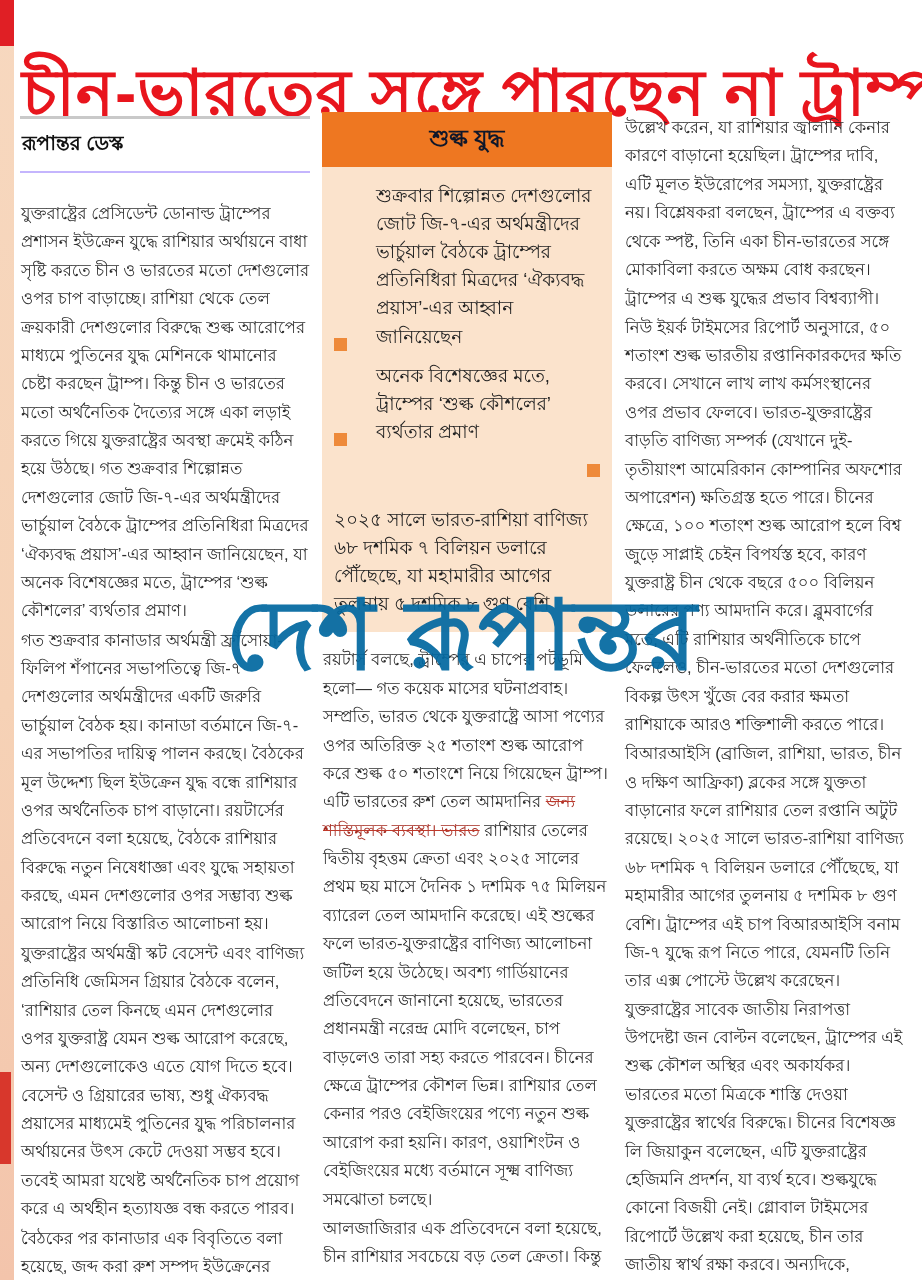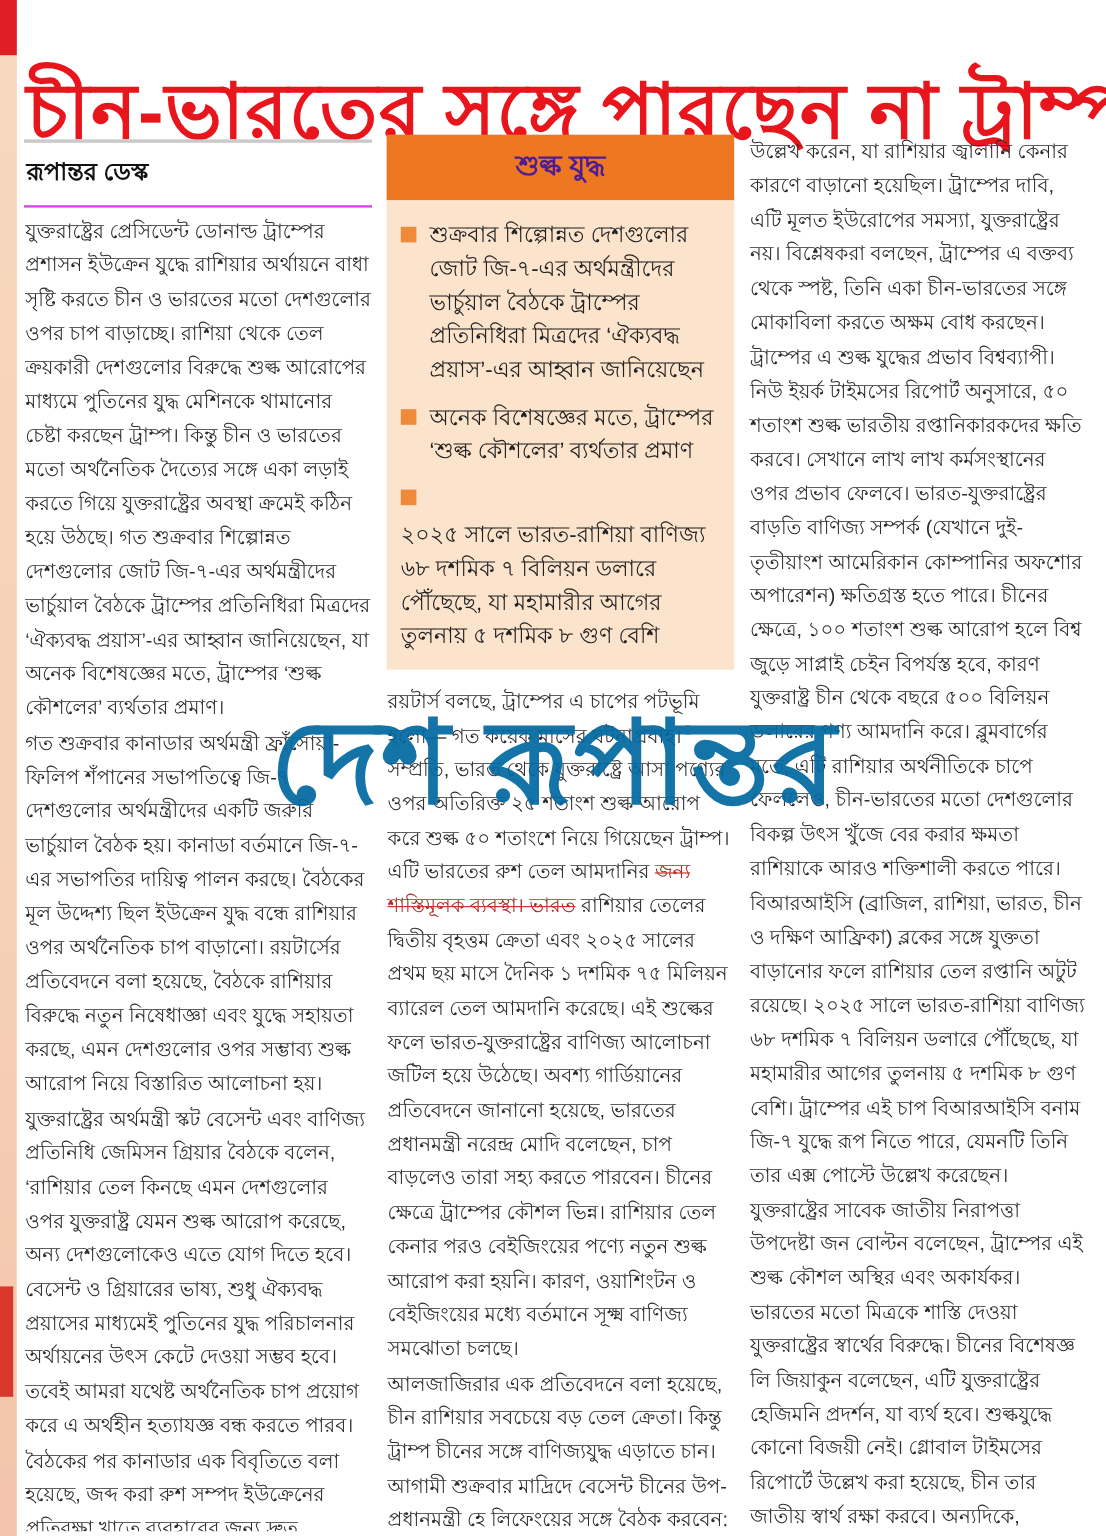--- a/index.html
+++ b/index.html
@@ -19,29 +19,29 @@
 
   
   .col{position:absolute;top:112px;height:1160px;overflow:hidden;z-index:1;}
   .col-left{left:20px;width:290px;top:116px;}
   .col-mid{left:322px;width:290px;}
   .col-right{left:624px;width:284px;}
 
   .para{margin:1px;font-size:16.5px;line-height:1.72;color:#2d2d2d;text-align:left;}
 
   
-  .byline{border-top:3px solid #c9c9c9;border-bottom:2px solid #d946ef;
-    padding:9px 2px 10px 2px;margin-bottom:6px;font-size:20px;font-weight:bold;color:#111;}
+  .byline{border-top:3px solid #c9c9c9;border-bottom:2px solid #c4b5fd;
+    padding:9px 2px 10px 2px;margin-bottom:26px;font-size:20px;font-weight:bold;color:#111;}
 
   
   .infobox{margin-bottom:13px;}
-  .infobox-header{background:#ee7721;color:#4c1d95;text-align:center;
+  .infobox-header{background:#ee7721;color:#0f172a;text-align:center;
     font-size:23px;font-weight:bold;padding:8px 0;}
   .infobox-body{background:#fbe3cc;padding:15px 12px 14px 12px;}
-  .bullet-item{display:flex;gap:11px;margin-bottom:11px;}
+  .bullet-item{display:flex;gap:29px;margin-bottom:11px;align-items:flex-end;}
   .bullet-item:last-child{margin-bottom:0;flex-direction:column;}
   .bullet-sq{width:13px;height:13px;background:#ee8a3a;margin-top:7px;flex:none;}
   .bullet-text{font-size:18.5px;line-height:1.52;color:#222222;}
 
   
   .mark-red{color:#a62c22;text-decoration:line-through;text-decoration-color:#c0392b;}
 
   
   .watermark{position:absolute;left:225px;top:578px;z-index:5;
     font-size:97px;font-weight:bold;color:#0369a1;opacity:0.93;

